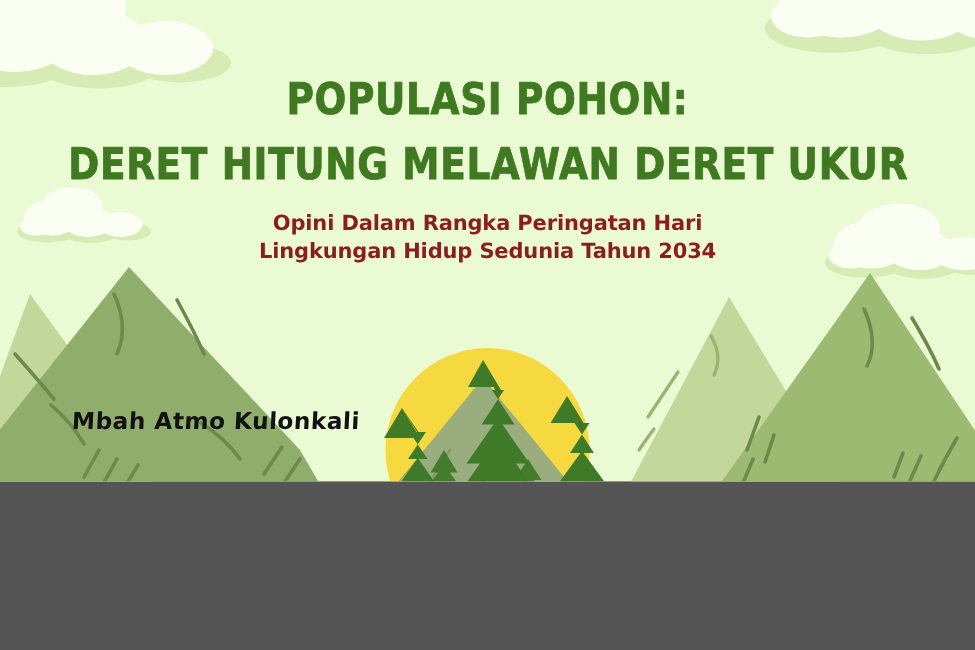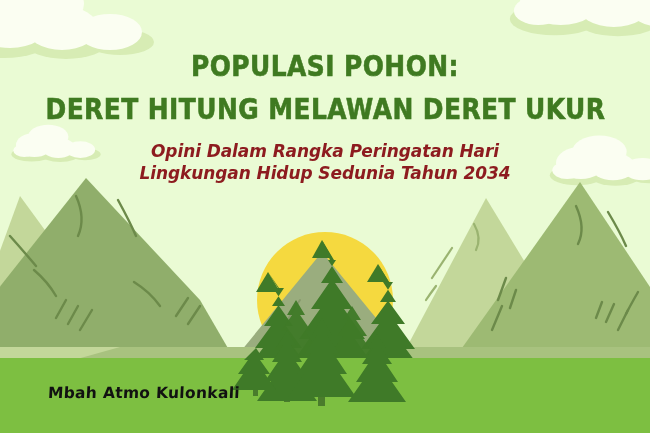--- a/index.html
+++ b/index.html
@@ -1,21 +1,21 @@
 <!DOCTYPE html>
 <html><head>
 <meta charset="utf-8">
 <title>Populasi Pohon Poster</title>
 <style>
   html,body{margin:0;padding:0;background:#555;}
   *{box-sizing:border-box;}
 
   #poster{
     position:relative;
-    width:650px;height:433px;
+    width:650px;height:321px;
     overflow:hidden;
     background:#eafbd4;
     font-family:"Liberation Sans", sans-serif;
   }
 
   .layer{position:absolute;left:0;top:0;width:650px;height:433px;}
   svg.layer{display:block;}
 
   
   #text-block{
@@ -36,25 +36,24 @@
     transform-origin:center center;
     white-space:nowrap;
   }
   #title-line-1{font-size:29px;margin-top:52px;}
   #title-line-2{font-size:29px;margin-top:14px;}
 
   .subtitle-line{
     font-family:"DejaVu Sans", sans-serif;
     font-weight:700;
     color:#8d1b1f;
-    font-size:17px;
+    font-size:14px;
     line-height:1.18;
     letter-spacing:-0.1px;
     white-space:nowrap;
-    font-style:italic;
   }
   #subtitle-line-1{margin-top:17px;}
   #subtitle-line-2{margin-top:2px;}
 
   
   #author{
     position:absolute;
     left:48px;bottom:31px;
     z-index:45;
     font-family:"DejaVu Sans", sans-serif;

